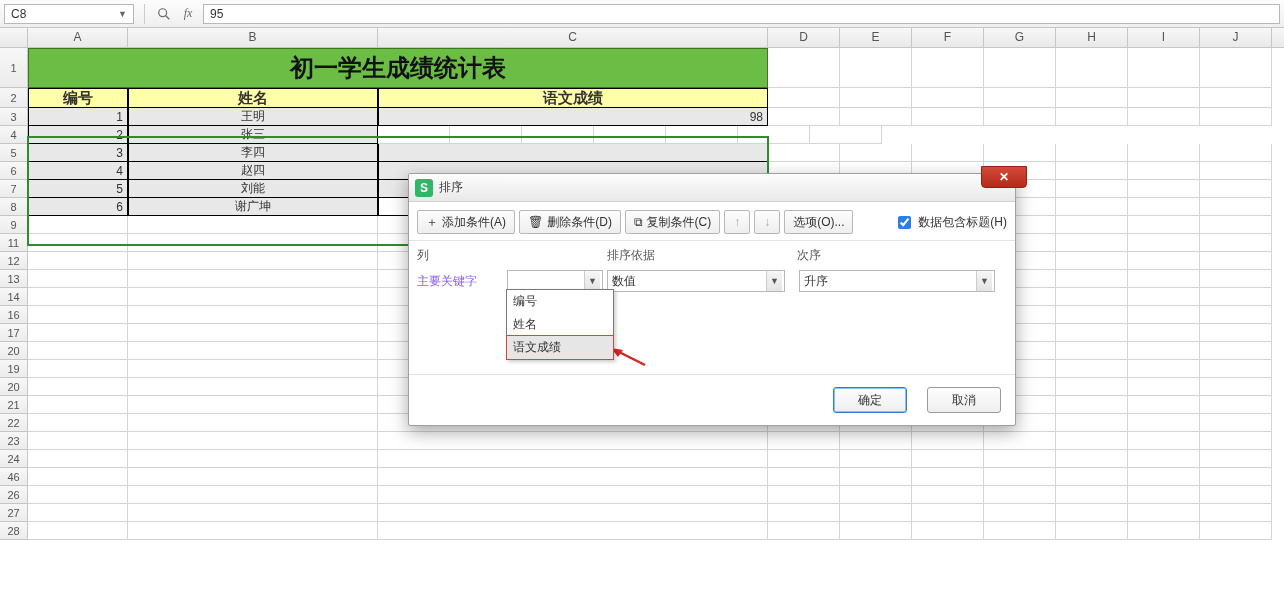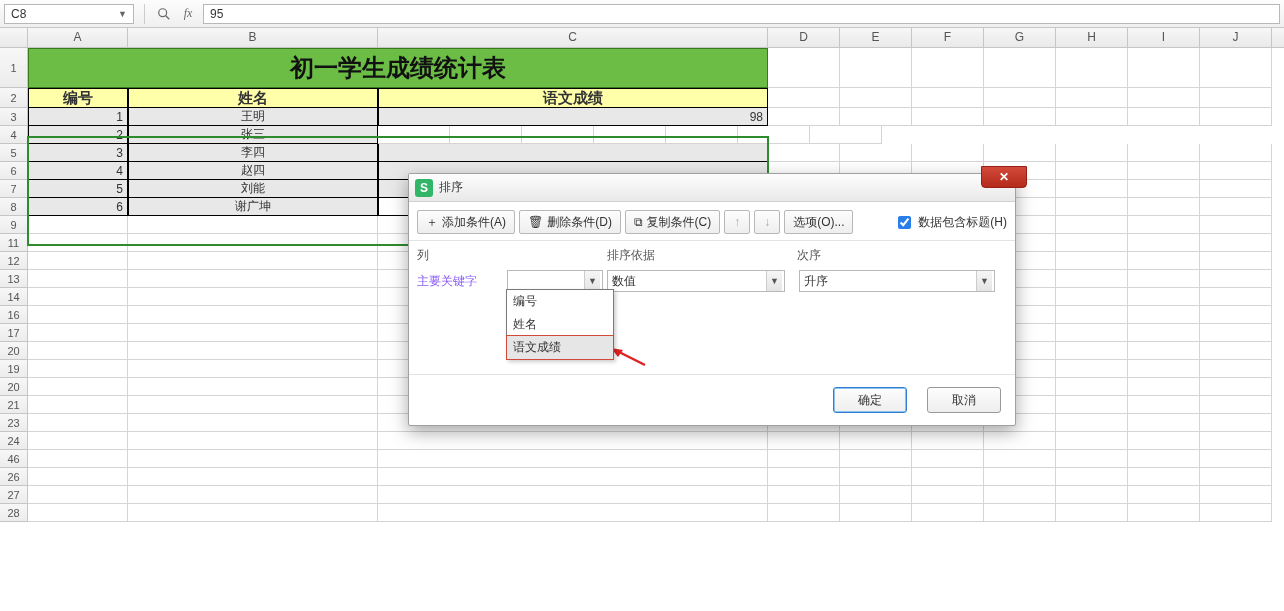--- a/index.html
+++ b/index.html
@@ -585,20 +585,33 @@
         <div class="cell cC" style="height:18px"></div>
         <div class="cell cNarrow" style="height:18px"></div>
         <div class="cell cNarrow" style="height:18px"></div>
         <div class="cell cNarrow" style="height:18px"></div>
         <div class="cell cNarrow" style="height:18px"></div>
         <div class="cell cNarrow" style="height:18px"></div>
         <div class="cell cNarrow" style="height:18px"></div>
         <div class="cell cNarrow" style="height:18px"></div>
       </div>
       <div class="row">
+        <div class="rowhdr" style="height:18px">22</div>
+        <div class="cell cA" style="height:18px"></div>
+        <div class="cell cB" style="height:18px"></div>
+        <div class="cell cC" style="height:18px"></div>
+        <div class="cell cNarrow" style="height:18px"></div>
+        <div class="cell cNarrow" style="height:18px"></div>
+        <div class="cell cNarrow" style="height:18px"></div>
+        <div class="cell cNarrow" style="height:18px"></div>
+        <div class="cell cNarrow" style="height:18px"></div>
+        <div class="cell cNarrow" style="height:18px"></div>
+        <div class="cell cNarrow" style="height:18px"></div>
+      </div>
+      <div class="row">
         <div class="rowhdr" style="height:18px">23</div>
         <div class="cell cA" style="height:18px"></div>
         <div class="cell cB" style="height:18px"></div>
         <div class="cell cC" style="height:18px"></div>
         <div class="cell cNarrow" style="height:18px"></div>
         <div class="cell cNarrow" style="height:18px"></div>
         <div class="cell cNarrow" style="height:18px"></div>
         <div class="cell cNarrow" style="height:18px"></div>
         <div class="cell cNarrow" style="height:18px"></div>
         <div class="cell cNarrow" style="height:18px"></div>

